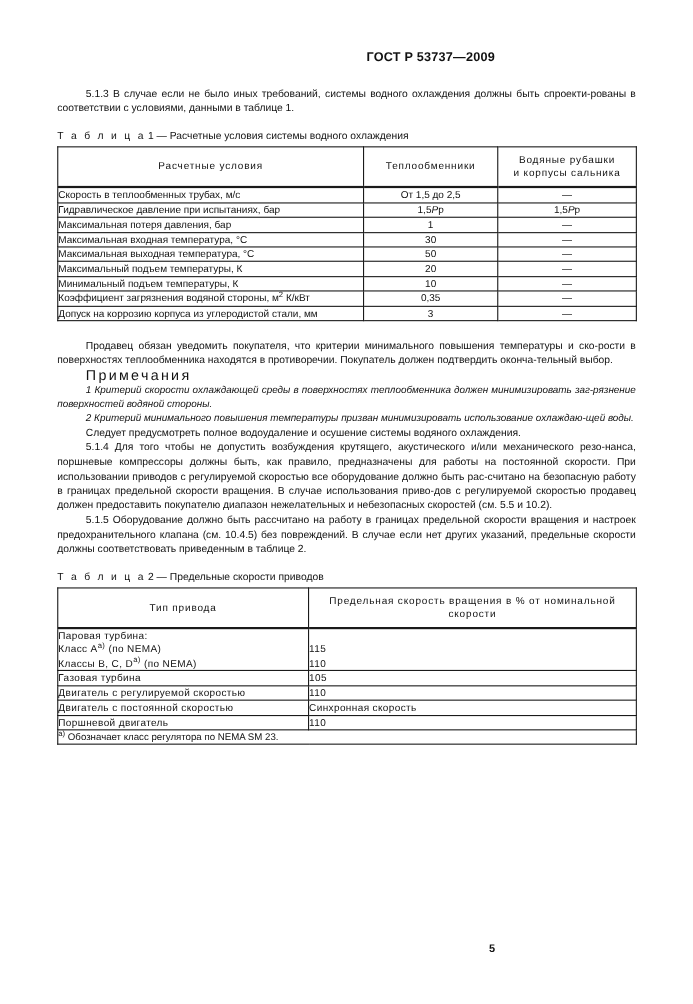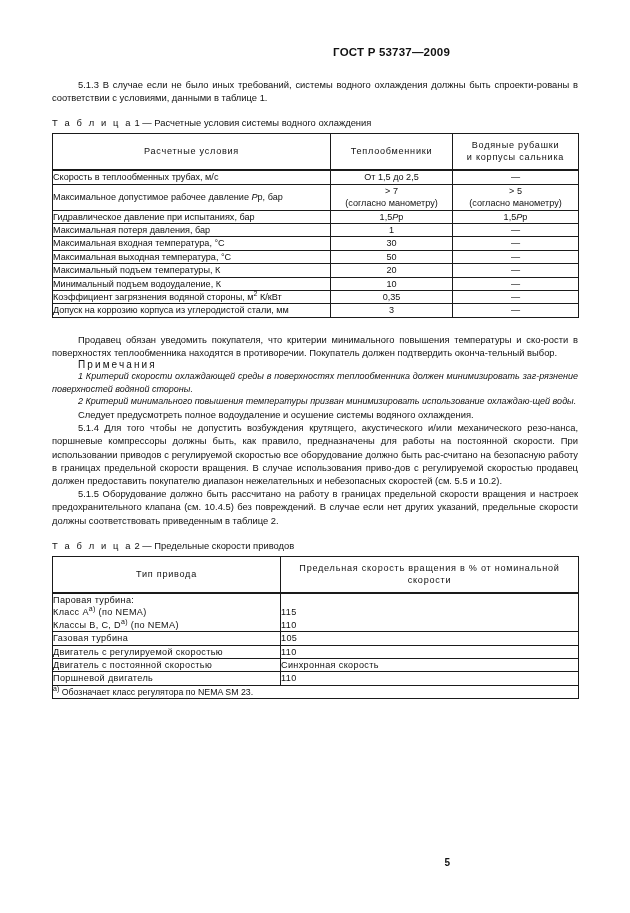--- a/index.html
+++ b/index.html
@@ -139,21 +139,21 @@
   
   .page-number {
     position: absolute;
     right: 52px;
     bottom: 45px;
     font-size: 10px;
     font-weight: bold;
   }
 
   .notes-head {
-    font-size: 10px;
+    font-size: 13px;
     letter-spacing: 2.1px;
     margin: 0;
     text-indent: 26px;
   }
   p.note-item {
     margin: 0;
     font-size: 9.0px;
     line-height: 12.6px;
     text-align: justify;
     text-indent: 26px;
@@ -195,31 +195,20 @@
           </td>
         </tr>
       </thead>
       <tbody>
         <tr>
           <td class="c-label">Скорость в теплообменных трубах, м/с</td>
           <td class="c-val">От 1,5 до 2,5</td>
           <td class="c-val">—</td>
         </tr>
         <tr>
-          <td class="c-label c-tall"><span>Максимальное допустимое рабочее давление </span><span class="ital">P</span><span>р, бар</span></td>
-          <td class="c-val c-tall">
-            <span>&gt; 7</span><br>
-            <span>(согласно манометру)</span>
-          </td>
-          <td class="c-val c-tall">
-            <span>&gt; 5</span><br>
-            <span>(согласно манометру)</span>
-          </td>
-        </tr>
-        <tr>
           <td class="c-label">Гидравлическое давление при испытаниях, бар</td>
           <td class="c-val"><span>1,5</span><span class="ital">P</span><span>р</span></td>
           <td class="c-val"><span>1,5</span><span class="ital">P</span><span>р</span></td>
         </tr>
         <tr>
           <td class="c-label">Максимальная потеря давления, бар</td>
           <td class="c-val">1</td>
           <td class="c-val">—</td>
         </tr>
         <tr>
@@ -231,21 +220,21 @@
           <td class="c-label"><span>Максимальная выходная температура,  </span><span>°C</span></td>
           <td class="c-val">50</td>
           <td class="c-val">—</td>
         </tr>
         <tr>
           <td class="c-label">Максимальный подъем температуры, К</td>
           <td class="c-val">20</td>
           <td class="c-val">—</td>
         </tr>
         <tr>
-          <td class="c-label">Минимальный подъем водоудаление, К</td>
+          <td class="c-label">Минимальный подъем температуры, К</td>
           <td class="c-val">10</td>
           <td class="c-val">—</td>
         </tr>
         <tr>
           <td class="c-label"><span>Коэффициент загрязнения водяной стороны, м</span><sup class="note">2</sup><span> К/кВт</span></td>
           <td class="c-val">0,35</td>
           <td class="c-val">—</td>
         </tr>
         <tr>
           <td class="c-label">Допуск на коррозию корпуса из углеродистой стали, мм</td>

